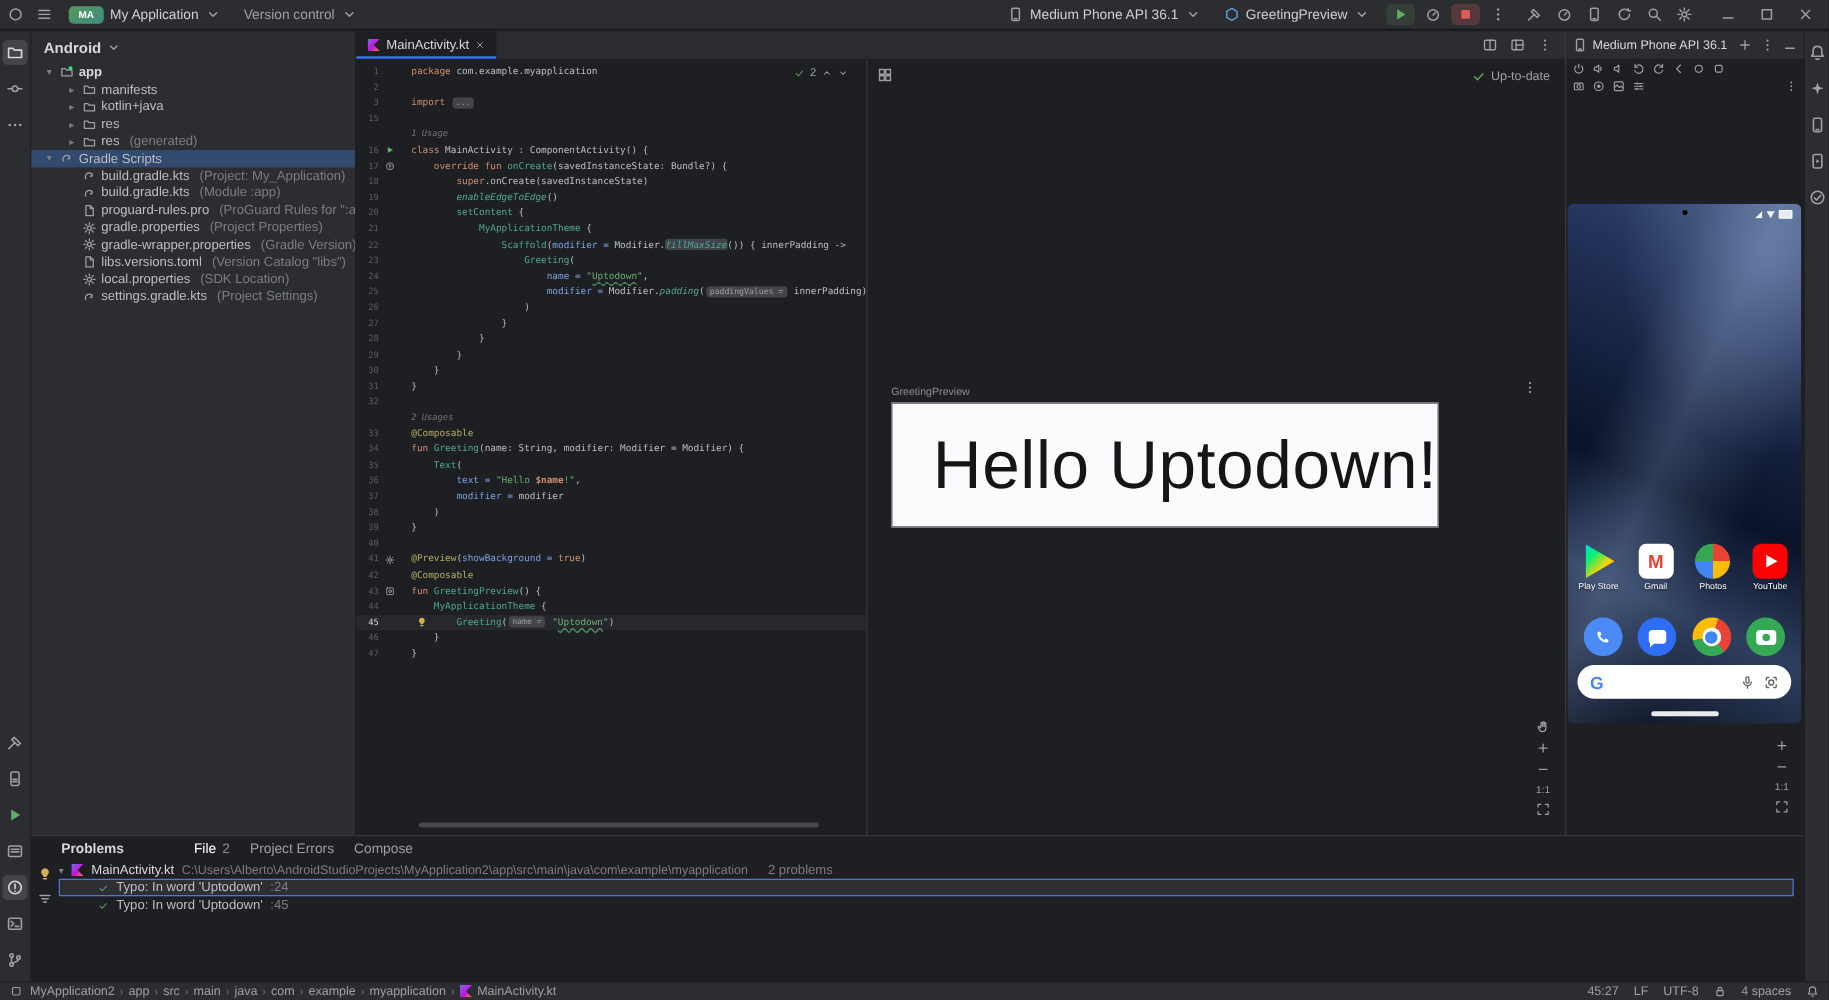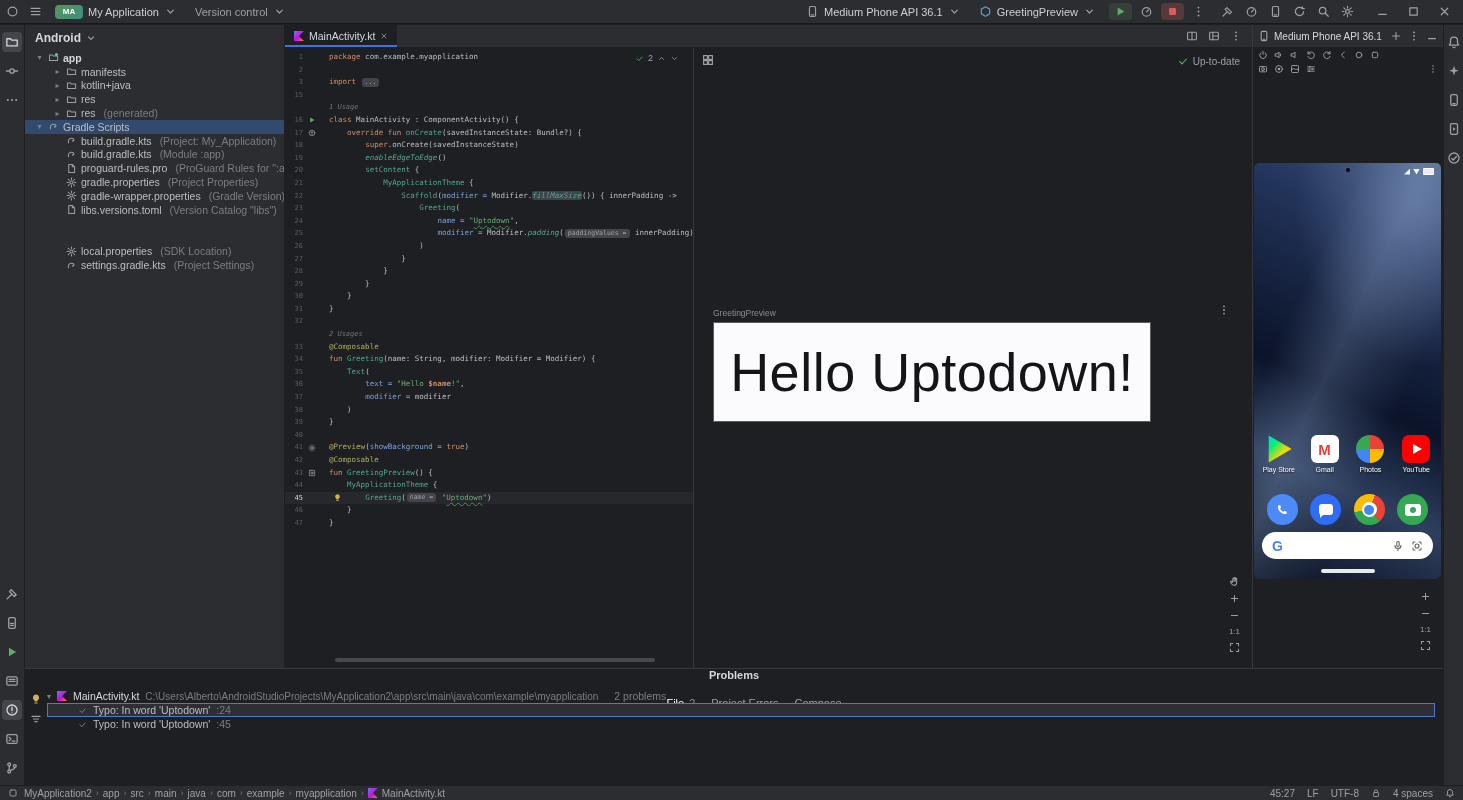--- a/index.html
+++ b/index.html
@@ -65,21 +65,21 @@
   .inspect{position:absolute;top:4px;right:10px;display:flex;align-items:center;gap:4px;font-size:9px;color:#9da0a8;background:#1e1f22;padding:1px 4px;border-radius:4px;}
   .inspect .ic svg{width:9px;height:9px;}
   .hscroll{position:absolute;left:50px;bottom:6px;width:320px;height:4px;border-radius:2px;background:#47494d;}
   
   .preview-pane{flex:1;position:relative;border-left:1px solid #36383b;background:#1e1f22;}
   .pv-tool-l{position:absolute;left:8px;top:6px;}
   .pv-status{position:absolute;right:12px;top:7px;display:flex;align-items:center;gap:4px;font-size:10px;color:#9da0a8;}
   .pcard-label{position:absolute;left:19px;top:260px;font-size:8.5px;color:#8a8e94;}
   .pcard-menu{position:absolute;left:524px;top:256px;}
   .pcard{position:absolute;left:19px;top:274px;width:438px;height:100px;background:#fbfbfe;border:1px solid #595b5f;
-         display:flex;align-items:center;justify-content:center;box-sizing:border-box;}
+         display:flex;align-items:center;justify-content:flex-end;box-sizing:border-box;}
   .pcard-text{font-size:54px;color:#141517;white-space:nowrap;letter-spacing:.5px;}
   .zoomcol{position:absolute;right:12px;display:flex;flex-direction:column;align-items:center;gap:6px;color:#9da0a8;font-size:8px;}
   .zoomcol .ic svg{width:11px;height:11px;}
   .zoomcol.pv{top:528px;} .zoomcol.dev{top:566px;}
   
   .device{position:absolute;left:1252px;top:25px;width:191px;height:643px;background:#1e1f22;border-left:1px solid #36383b;box-sizing:border-box;}
   .dev-head{height:22px;background:#2b2d30;border-bottom:1px solid #1e1f22;display:flex;align-items:center;gap:4px;padding:0 5px;font-size:10px;color:#d5d8dd;white-space:nowrap;}
   .dev-head .ttl{overflow:hidden;text-overflow:ellipsis;}
   .dev-head .hicons{margin-left:auto;display:flex;gap:6px;}
   .dev-row{display:flex;align-items:center;gap:6px;padding:2px 5px;color:#9da0a8;}
@@ -119,21 +119,21 @@
   .camera-dock-icon{background:#34a853;}
   .cam-body{width:16px;height:12px;background:#fff;border-radius:3px;position:relative;}
   .cam-body::after{content:'';position:absolute;left:5px;top:3px;width:6px;height:6px;border-radius:50%;background:#34a853;}
   .gsearch{position:absolute;left:8px;right:8px;top:369px;height:27px;background:#fff;border-radius:14px;display:flex;align-items:center;padding:0 10px;gap:7px;box-sizing:border-box;}
   .glogo{font-weight:bold;color:#4285f4;font-size:14px;}
   .gsp{flex:1;}
   .gsearch .ic{color:#5f6368;} .gsearch .ic svg{width:12px;height:12px;}
   .navpill{position:absolute;left:50%;bottom:6px;width:54px;height:4px;margin-left:-27px;border-radius:2px;background:#e8eaed;}
   
   .bottom{position:absolute;left:25px;top:668px;width:1418px;height:117px;background:#1e1f22;border-top:1px solid #36383b;box-sizing:border-box;}
-  .btabs{height:20px;display:flex;align-items:center;gap:16px;padding:0 24px;font-size:11px;color:#9da0a8;flex-direction:column;}
+  .btabs{height:20px;display:flex;align-items:center;gap:16px;padding:0 24px;font-size:11px;color:#9da0a8;}
   .btitle{color:#d5d8dd;font-weight:bold;}
   .btab{display:flex;gap:5px;align-items:center;}
   .btab.active{color:#fff;margin-left:40px;}
   .btab .badge{color:#8a8e94;}
   .bbody{display:flex;}
   .btool{width:22px;display:flex;flex-direction:column;align-items:center;gap:8px;padding-top:4px;}
   .btool .ic svg{width:12px;height:12px;}
   .bcontent{flex:1;font-size:10.5px;}
   .prow{display:flex;align-items:center;height:14px;gap:6px;white-space:nowrap;}
   .prow .path{color:#7a7e85;font-size:10px;}
@@ -517,21 +517,21 @@
         <span class="tchev"></span>
         <span class="ic">
           <svg viewBox="0 0 12 12" fill="none" stroke="currentColor" stroke-width="1.1" stroke-linecap="round" stroke-linejoin="round">
             <path d="M3 1.6h3.8L9.4 4.2v6.2H3z"></path>
             <path d="M6.8 1.6v2.6h2.6"></path>
           </svg>
         </span>
         <span class="tlabel">libs.versions.toml</span>
         <span class="tnote">(Version Catalog "libs")</span>
       </div>
-      <div class="trow" style="padding-left: 28px; margin-top: 28px;">
+      <div class="trow" style="padding-left: 28px;">
         <span class="tchev"></span>
         <span class="ic">
           <svg viewBox="0 0 12 12" fill="none" stroke="currentColor" stroke-width="1.1" stroke-linecap="round" stroke-linejoin="round">
             <circle cx="6" cy="6" r="1.7"></circle>
             <path d="M6 1.2v1.6M6 9.2v1.6M1.2 6h1.6M9.2 6h1.6M2.6 2.6l1.2 1.2M8.2 8.2l1.2 1.2M9.4 2.6L8.2 3.8M3.8 8.2L2.6 9.4"></path>
           </svg>
         </span>
         <span class="tlabel">local.properties</span>
         <span class="tnote">(SDK Location)</span>
       </div>

